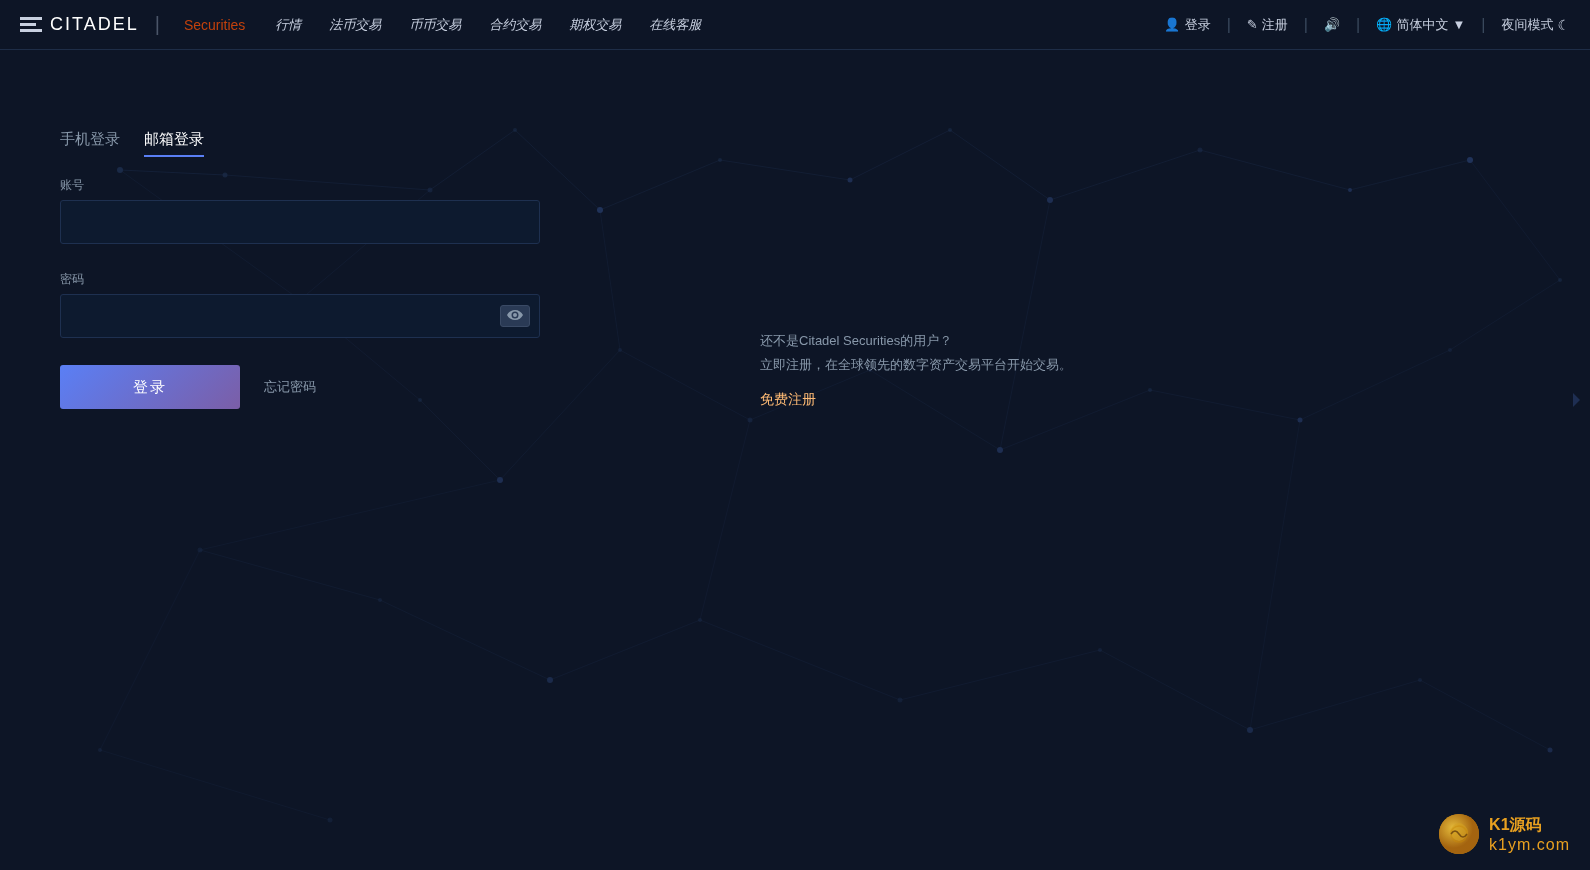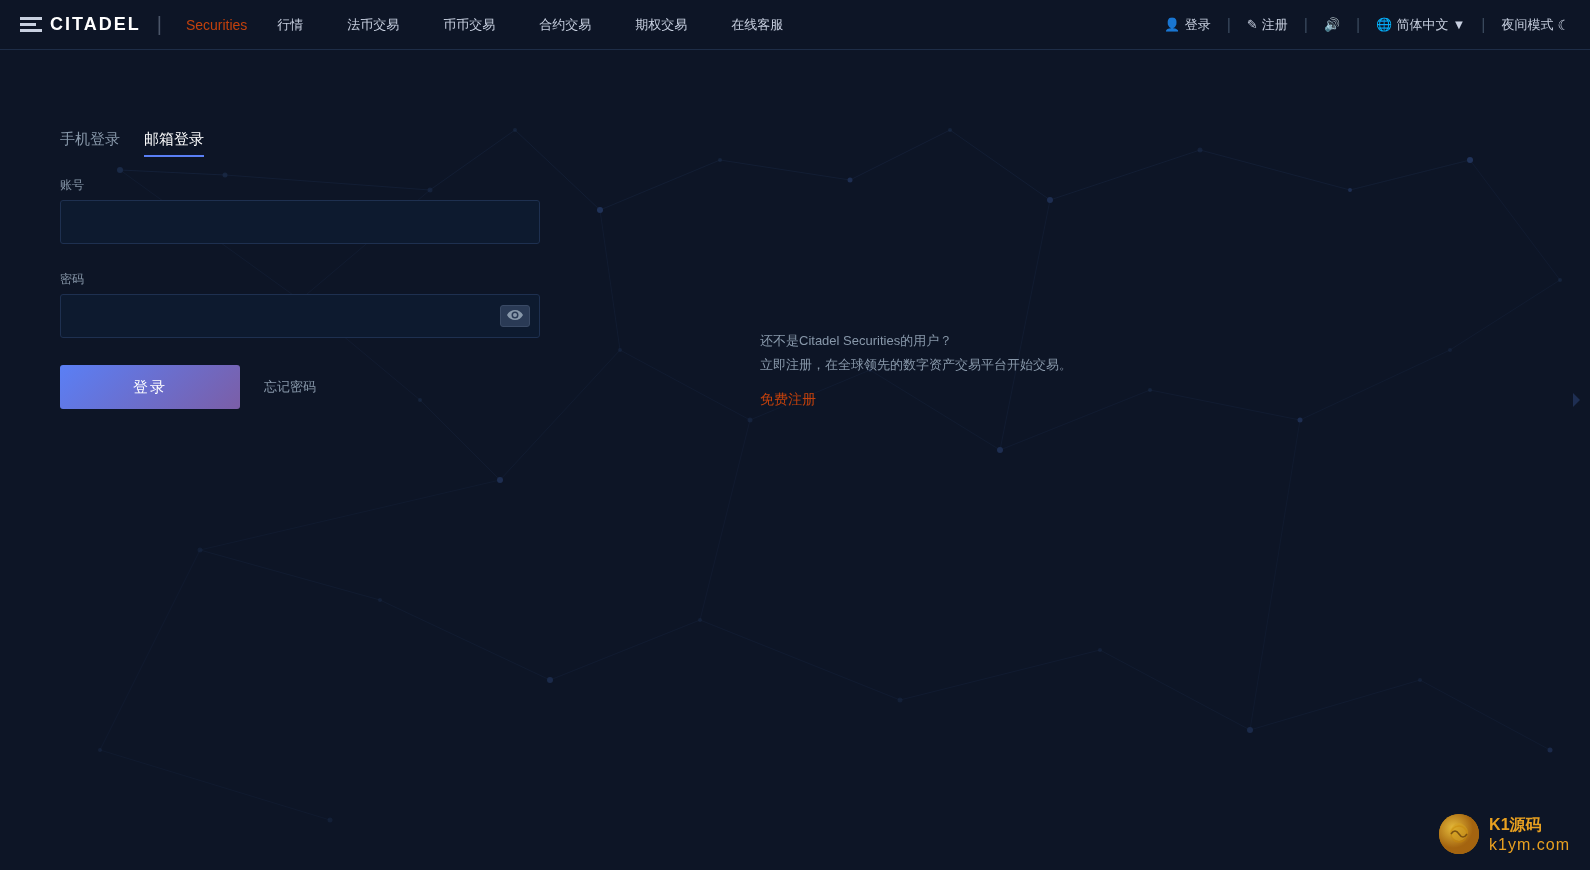--- a/index.html
+++ b/index.html
@@ -50,42 +50,43 @@
       display: block;
       height: 3px;
       background: #c8d0e0;
     }
     .logo-icon span:nth-child(1) { width: 22px; }
     .logo-icon span:nth-child(2) { width: 16px; }
     .logo-icon span:nth-child(3) { width: 22px; }
 
     .logo-text {
       font-size: 18px;
-      font-weight: bold;
+      font-weight: normal;
       color: #ffffff;
       letter-spacing: 2px;
     }
 
     .logo-divider {
       color: #4a5568;
       font-size: 20px;
       margin: 0 8px;
     }
 
     .logo-sub {
       font-size: 14px;
       color: #c2410c;
       margin-left: 8px;
     }
 
     .nav-links {
       display: flex;
       align-items: flex-start;
-      gap: 44px;
+      gap: 28px;
       flex: 1;
+      font-style: italic;
     }
 
     .nav-link {
       font-size: 13px;
       color: #c8d0e0;
       cursor: pointer;
       white-space: nowrap;
     }
 
     .nav-right {
@@ -227,21 +228,21 @@
     }
 
     .promo-text2 {
       font-size: 13px;
       color: #8898aa;
       margin-bottom: 16px;
     }
 
     .register-link {
       font-size: 14px;
-      color: #c2410c;
+      color: #fdba74;
       cursor: pointer;
     }
 
     
     .watermark {
       position: absolute;
       bottom: 14px;
       right: 20px;
       display: flex;
       align-items: center;

